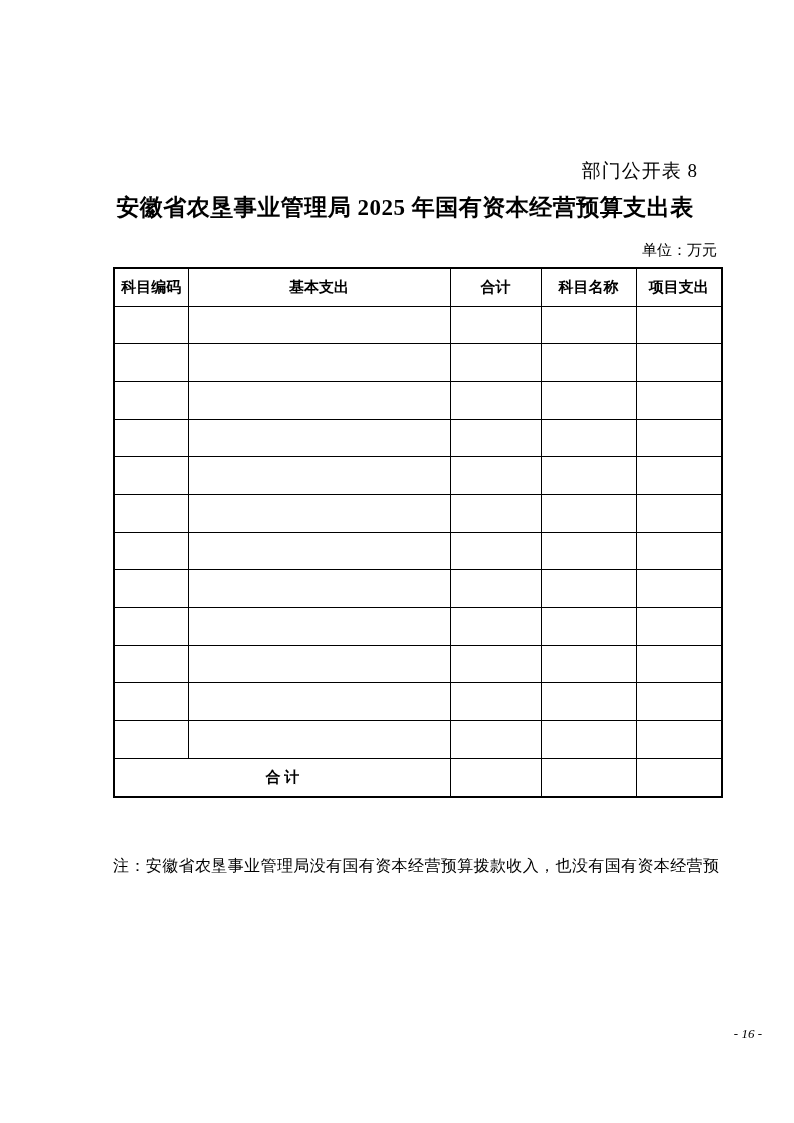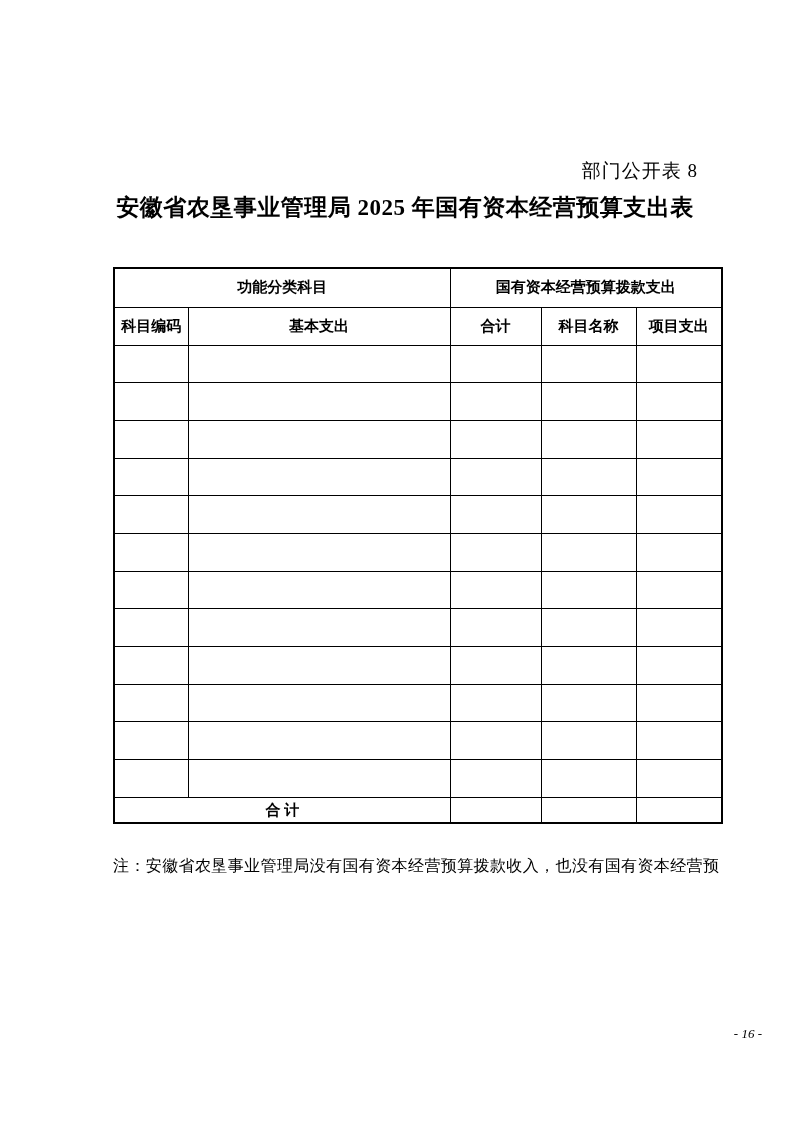--- a/index.html
+++ b/index.html
@@ -57,21 +57,21 @@
     border: 1px solid #000000;
     padding: 0;
     text-align: center;
     vertical-align: middle;
     font-size: 15px;
     overflow: hidden;
   }
   tr.group-header-row { height: 39px; }
   tr.col-header-row   { height: 38px; margin-top: 14px; }
   tr.empty-row        { height: 37.7px; }
-  tr.total-row        { height: 26px; }
+  tr.total-row        { height: 39px; }
   .bold { font-weight: bold; }
   .note {
     position: absolute;
     top: 845px;
     left: 113px;
     width: 606px;
     font-size: 16px;
     line-height: 42px;
   }
   .note-line1 {
@@ -93,34 +93,31 @@
 </style>
 </head>
 <body>
 
 <div class="page">
 
   <div class="corner-label">部门公开表 8</div>
 
   <div class="doc-title">安徽省农垦事业管理局 2025 年国有资本经营预算支出表</div>
 
+  <div class="unit-label">单位：万元</div>
 
   <table class="budget-table">
     <colgroup>
       <col style="width:74px">
       <col style="width:262px">
       <col style="width:91px">
       <col style="width:95px">
       <col style="width:86px">
     </colgroup>
     <thead>
-      <tr class="group-header-row">
-        <td colspan="2" class="bold">功能分类科目</td>
-        <td colspan="3" class="bold">国有资本经营预算拨款支出</td>
-      </tr>
       <tr class="col-header-row">
         <td class="bold">科目编码</td>
         <td class="bold">基本支出</td>
         <td class="bold">合计</td>
         <td class="bold">科目名称</td>
         <td class="bold">项目支出</td>
       </tr>
     </thead>
     <tbody>
         <tr class="empty-row">

